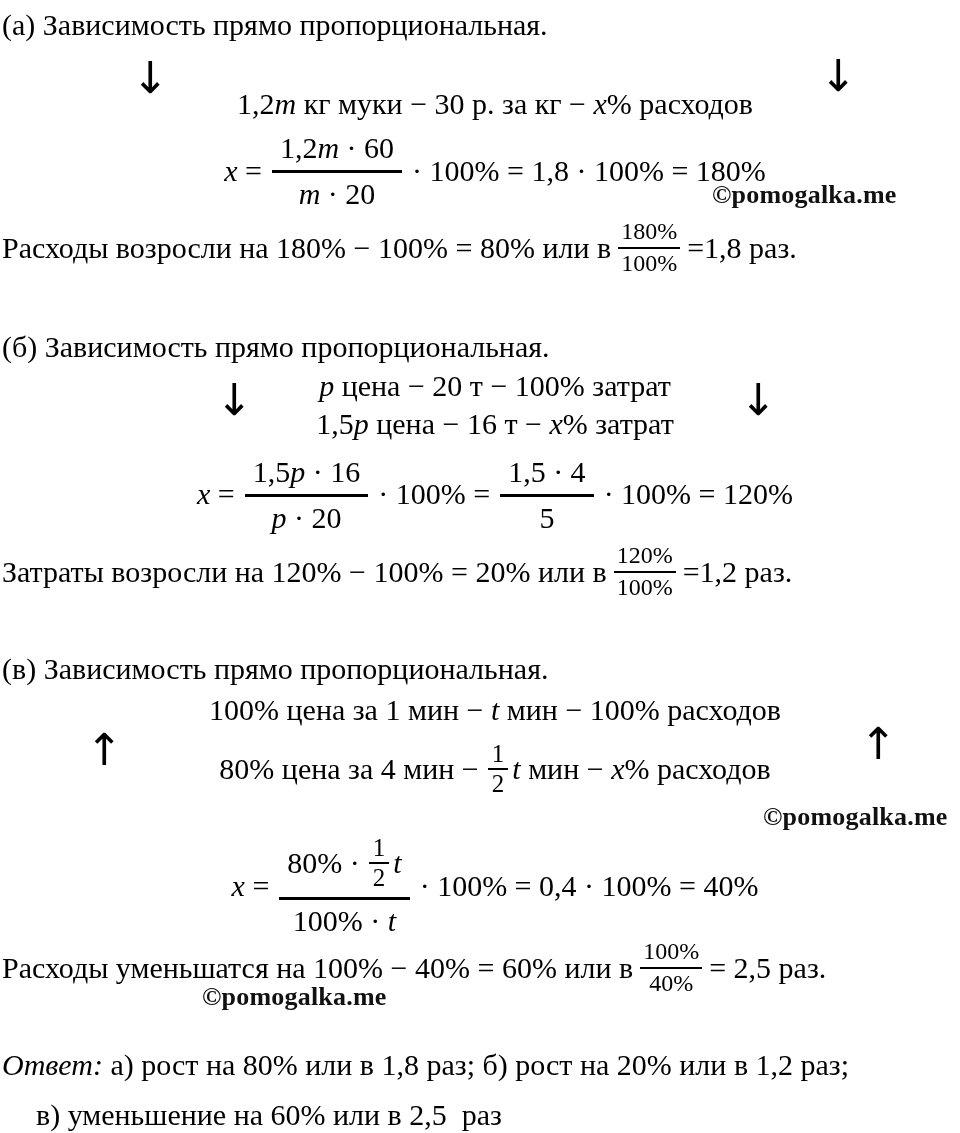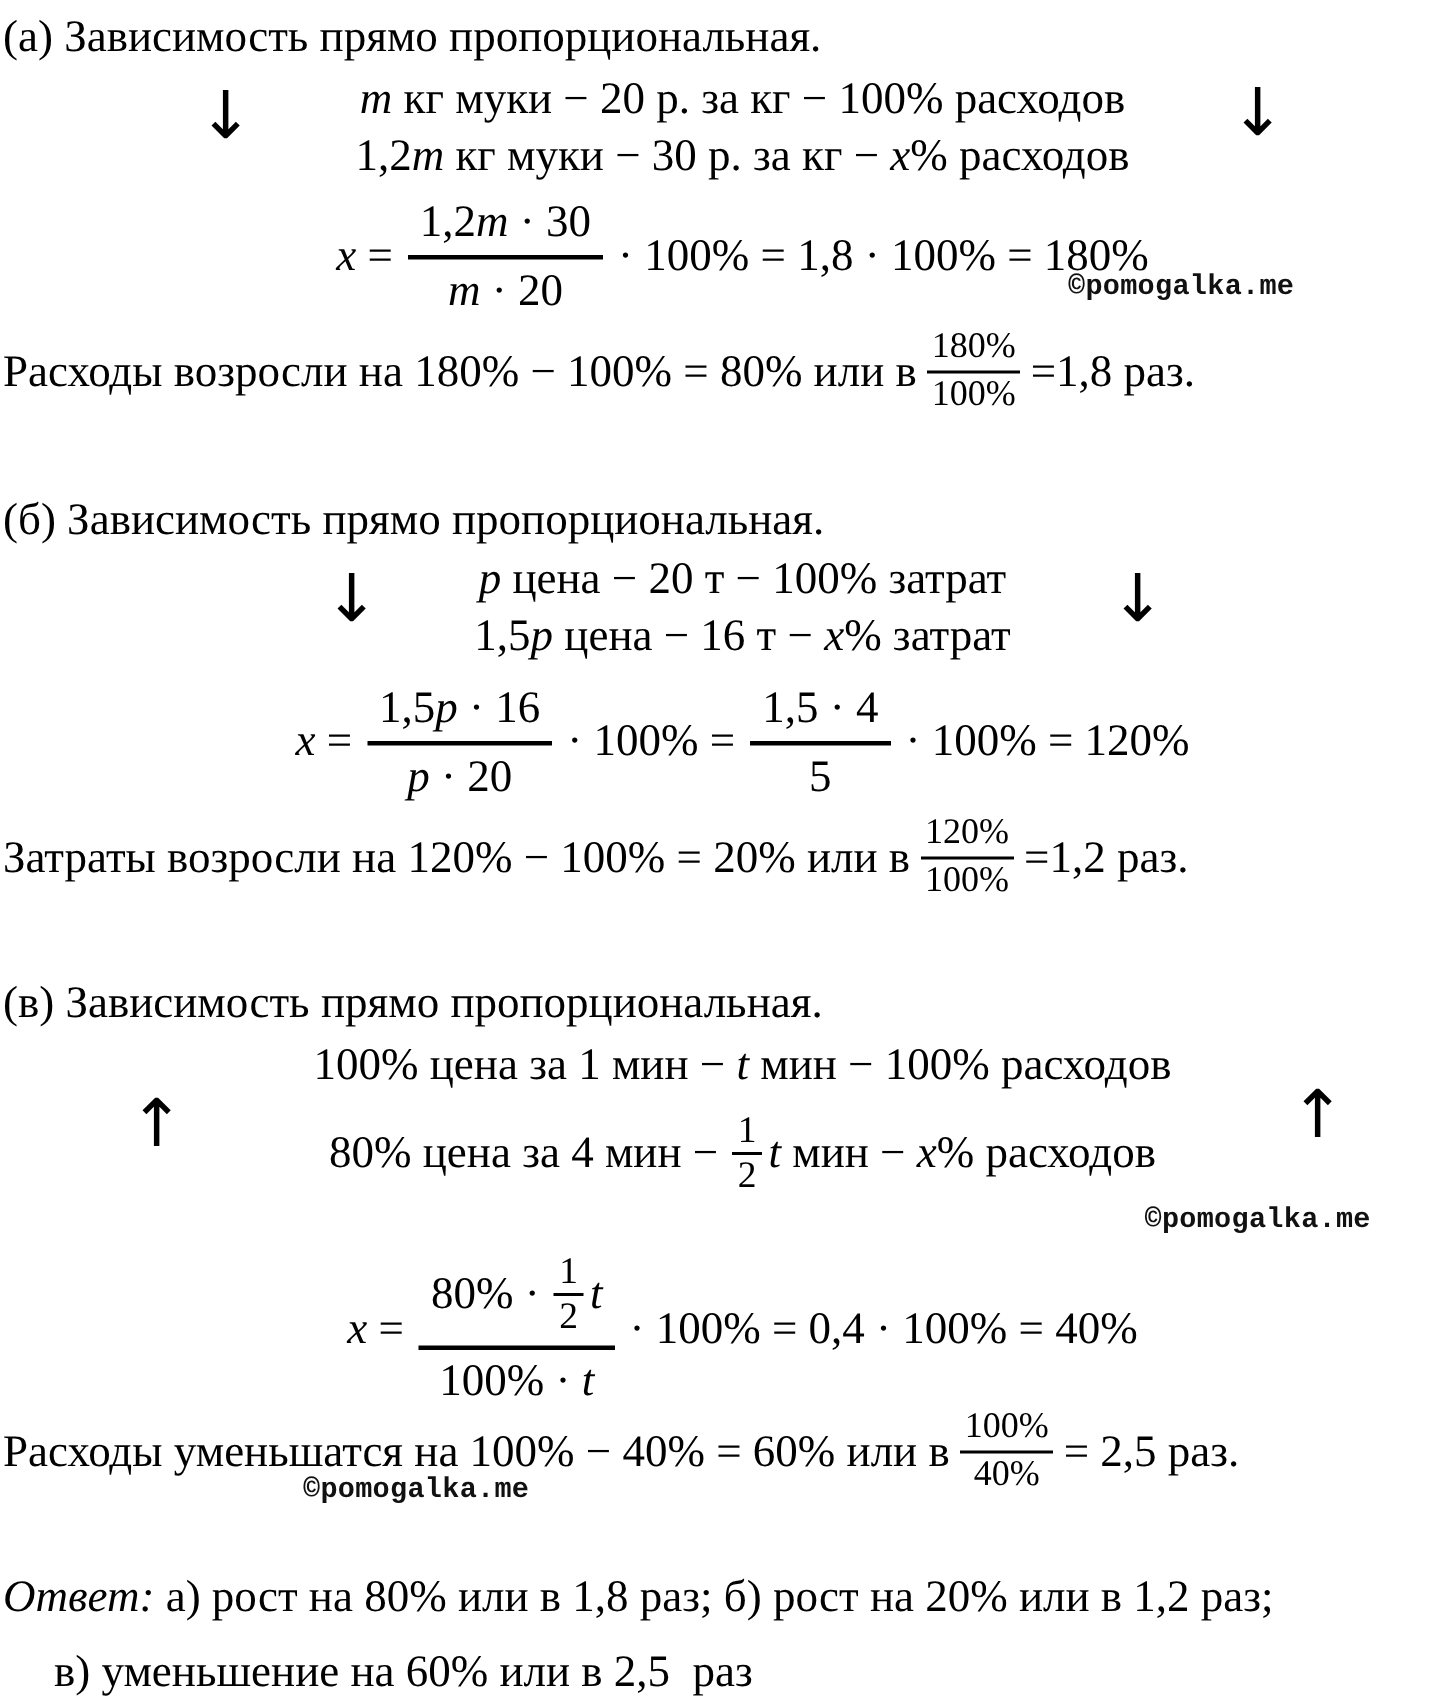--- a/index.html
+++ b/index.html
@@ -40,22 +40,22 @@
   .ifrac{display:inline-flex;flex-direction:column;align-items:center;font-size:24px;line-height:1.15;margin:0 7px;}
   .ifrac .inum{border-bottom:2px solid #000;padding:0 3px 1px;}
   .ifrac .iden{padding-top:1px;}
   .arrow{
     position:absolute;
     font-family:"DejaVu Sans",sans-serif;
     font-size:44px;line-height:1;font-weight:normal;
   }
   .wm{
     position:absolute;
-    font-family:Liberation Mono, monospace;
-    font-weight:bold;font-size:19px;color:#111111;letter-spacing:0.2px;
+    font-family:Liberation Serif, serif;
+    font-weight:bold;font-size:26px;color:#111111;letter-spacing:0.2px;
   }
   
   .h-a{top:8px;}    .row-a1{top:48px;}  .row-a2{top:86px;}
   .ar-a-l{left:132px;top:56px;} .ar-a-r{left:820px;top:54px;}
   .eq-a{top:130px;min-height:80px;}
   .wm1{left:712px;top:180px;}
   .res-a{top:218px;}
   .h-b{top:330px;}  .row-b1{top:368px;} .row-b2{top:406px;}
   .ar-b-l{left:216px;top:378px;} .ar-b-r{left:740px;top:378px;}
   .eq-b{top:452px;min-height:84px;}
@@ -69,29 +69,28 @@
   .wm3{left:202px;top:982px;}
   .ans1{top:1048px;} .ans2{top:1098px;margin-left:34px;}
   i{font-style:italic;}
 </style>
 </head>
 <body>
 
 <div class="page">
 
   <div class="abs heading h-a"><span>(а) Зависимость прямо пропорциональная.</span></div>
-  <div class="crow row-a1"><i>m</i><span> кг муки − 20 р. за кг − 100% расходов</span></div>
   <div class="crow row-a2"><span>1,2</span><i>m</i><span> кг муки − 30 р. за кг − </span><i>x</i><span>% расходов</span></div>
   <div class="arrow ar-a-l">↓</div>
   <div class="arrow ar-a-r">↓</div>
 
   <div class="flexrow eq-a">
     <span><i>x</i><span> =</span></span>
     <span class="frac">
-      <span class="fnum"><span>1,2</span><i>m</i><span> · 30</span></span>
+      <span class="fnum"><span>1,2</span><i>m</i><span> · 60</span></span>
       <span class="fden"><i>m</i><span> · 20</span></span>
     </span>
     <span><span>· 100% = 1,8 · 100% = 180%</span></span>
   </div>
   <div class="wm wm1">©pomogalka.me</div>
 
   <div class="result res-a">
     <span><span>Расходы возросли на 180% − 100% = 80% или в</span></span>
     <span class="ifrac">
       <span class="inum">180%</span>

